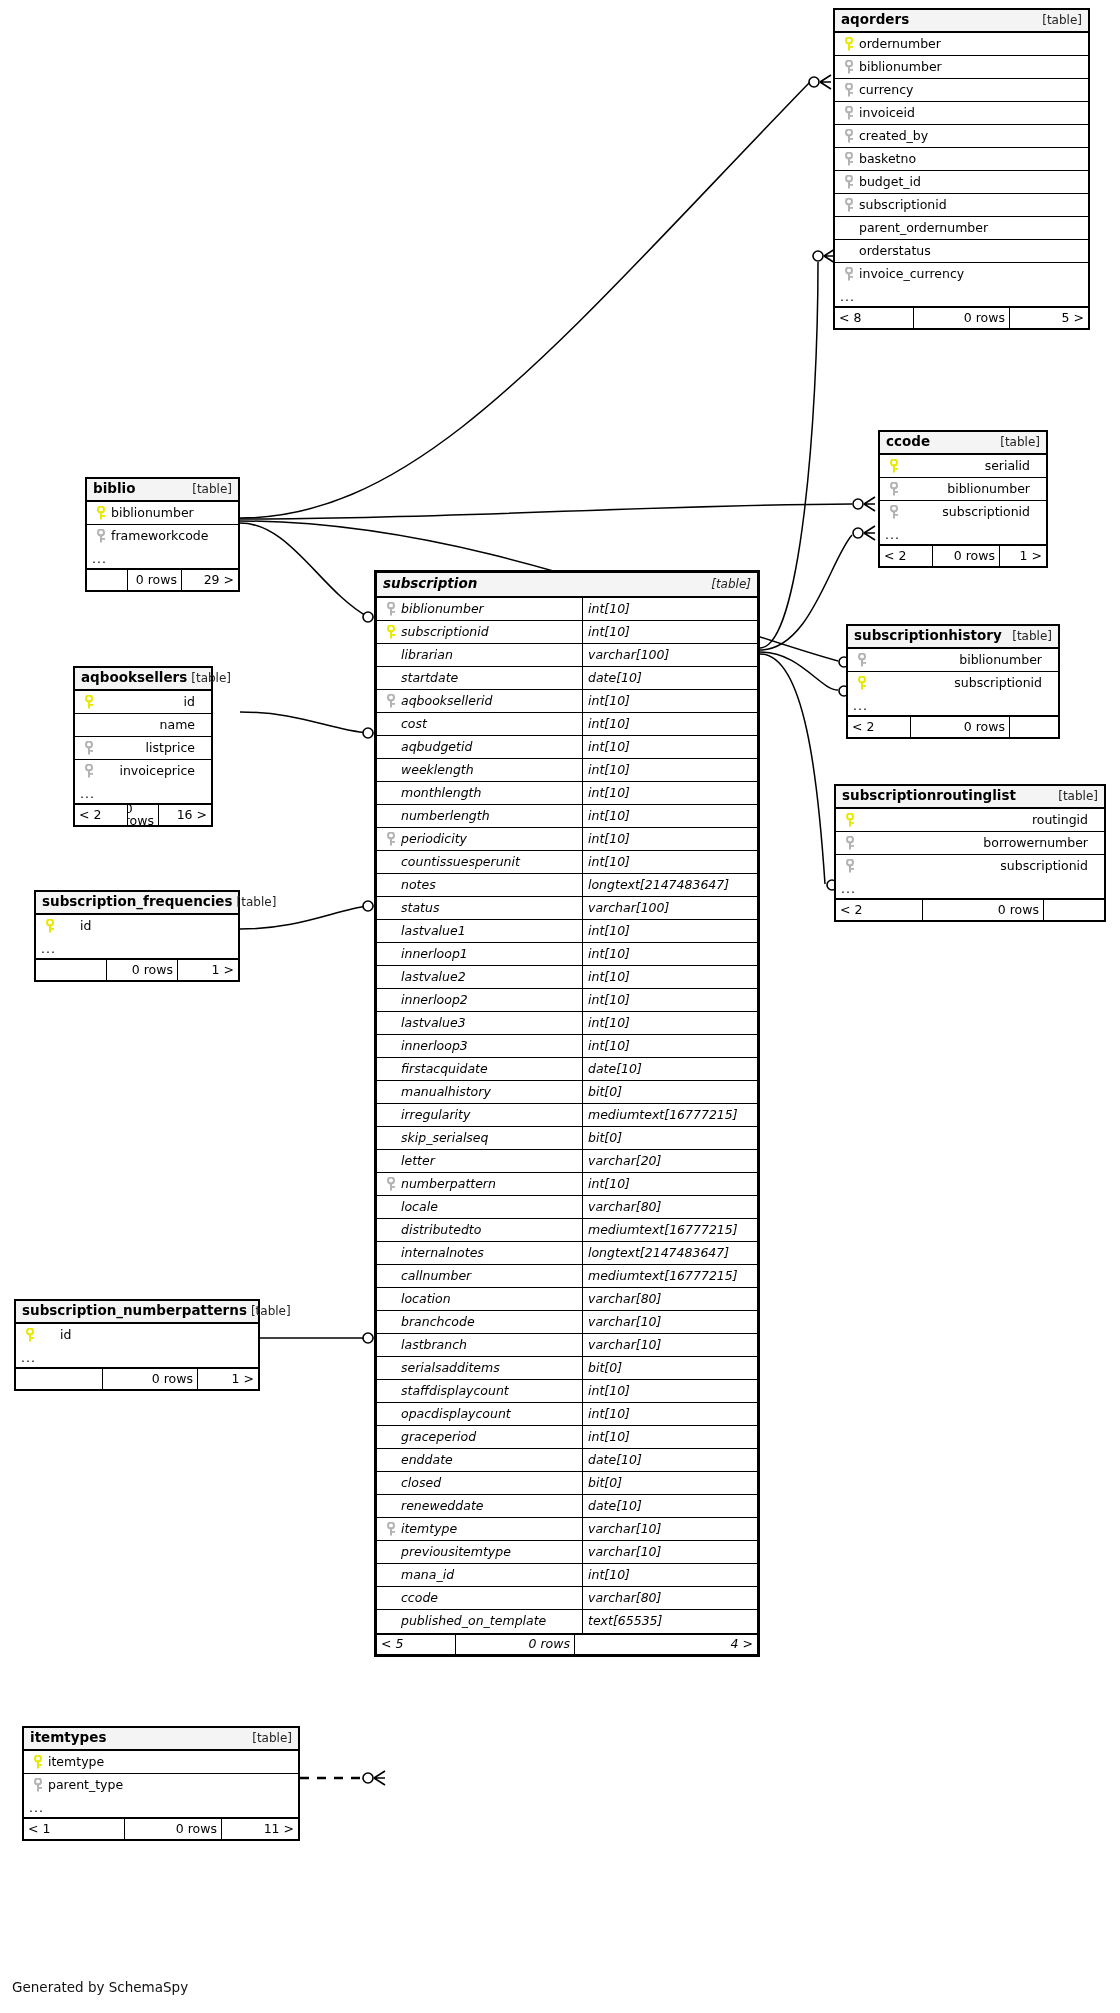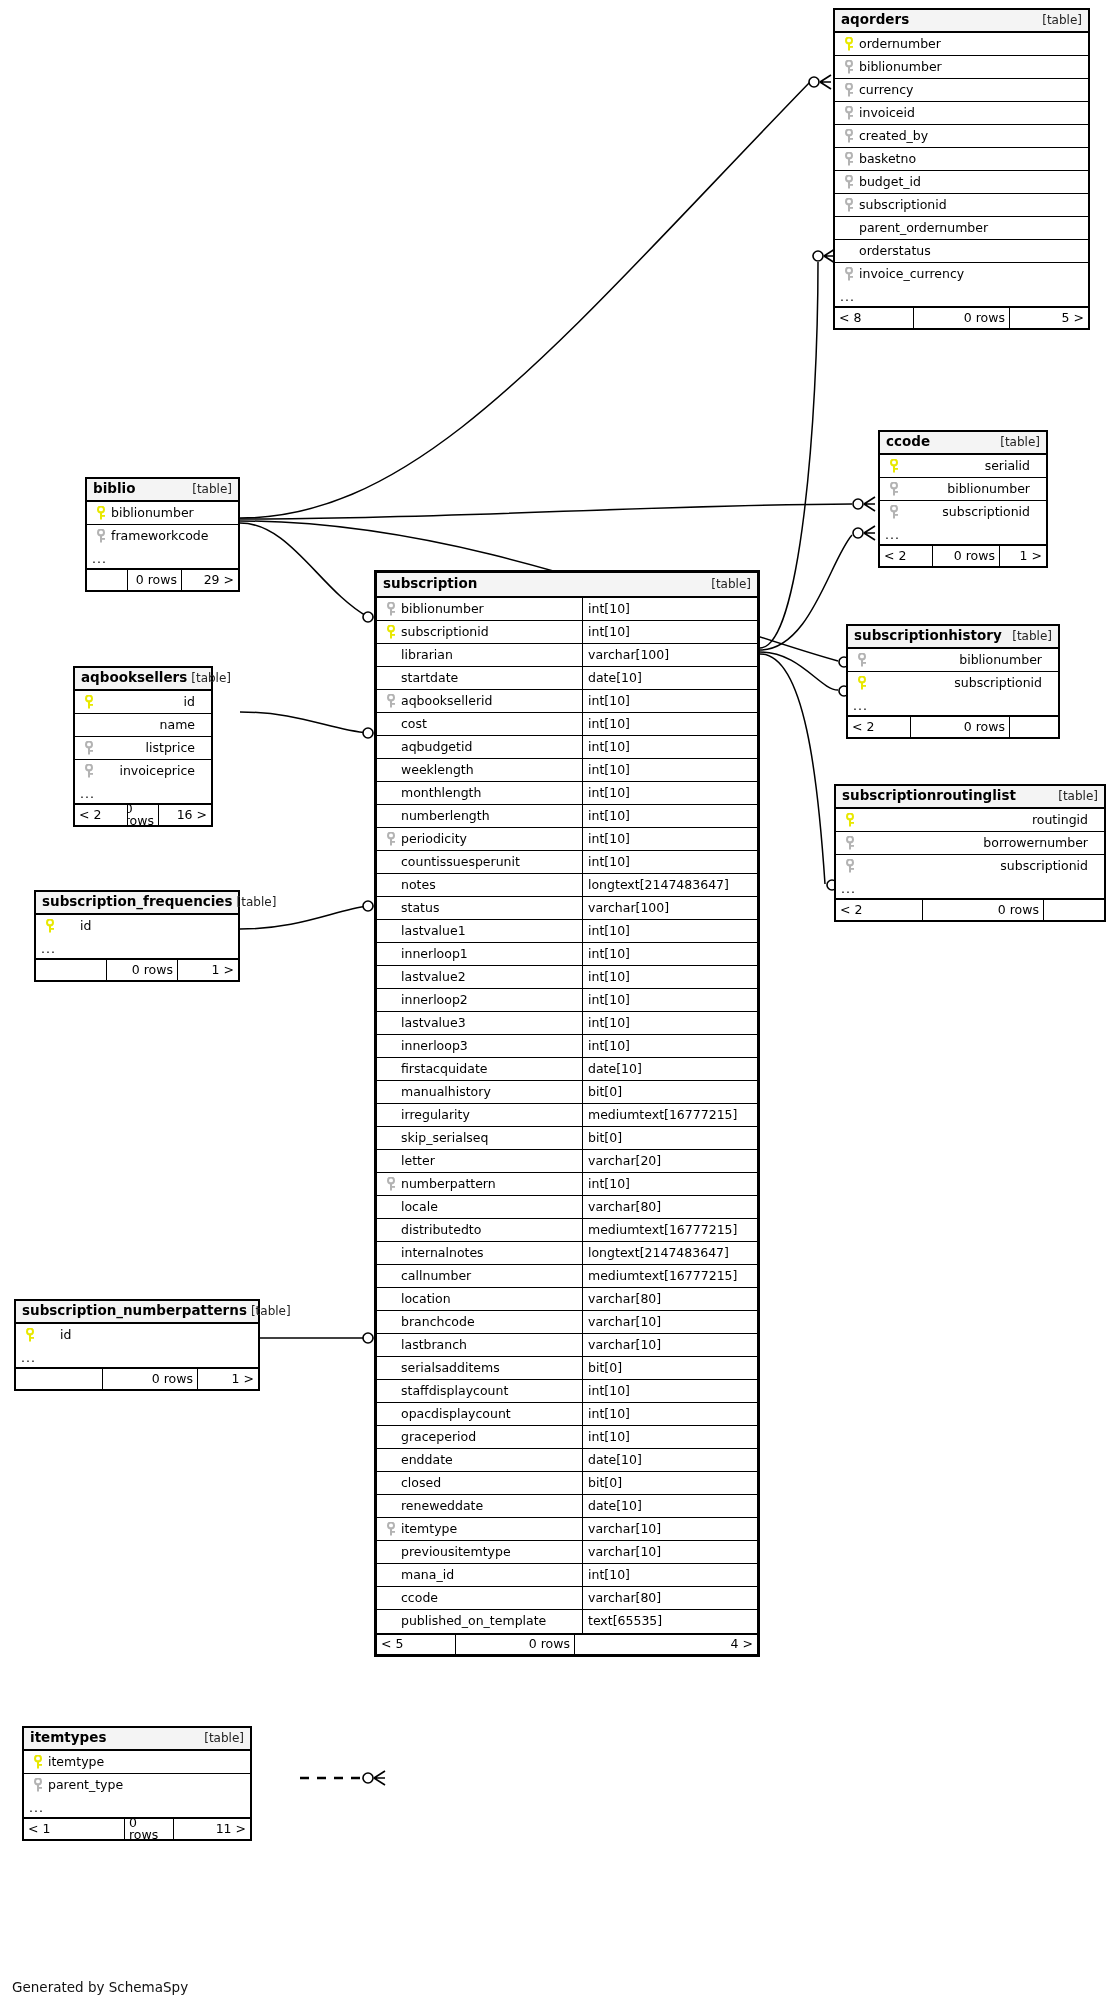--- a/index.html
+++ b/index.html
@@ -622,21 +622,21 @@
       </div>
     </div>
     <div class="tb-ellipsis">...</div>
     <div class="tb-footer">
       <div class="f-left" style="flex:0 0 86px;"></div>
       <div class="f-mid" style="flex:1 1 auto;">0 rows</div>
       <div class="f-right" style="flex:0 0 60px;">1 &gt;</div>
     </div>
   </div>
 
-  <div class="table-box" style="left:22px; top:1726px; width:230px;">
+  <div class="table-box" style="left:22px; top:1726px; width:278px;">
     <div class="tb-title">
       <span class="tname">itemtypes</span>
       <span class="tkind">[table]</span>
     </div>
     <div>
       <div class="tb-row">
         <span class="tb-col-name">
             <span class="keycell">
               <svg class="keyicon" width="10" height="15" viewBox="0 0 10 15">
                 <circle cx="5" cy="3.5" r="3" fill="none" stroke="#e8e800" stroke-width="2"></circle>
@@ -661,21 +661,21 @@
       </div>
     </div>
     <div class="tb-ellipsis">...</div>
     <div class="tb-footer">
       <div class="f-left" style="flex:0 0 100px;">&lt; 1</div>
       <div class="f-mid" style="flex:1 1 auto;">0 rows</div>
       <div class="f-right" style="flex:0 0 76px;">11 &gt;</div>
     </div>
   </div>
 
-  <div class="table-box" id="tbl-subscription" style="left:374px; top:570px; width:386px; border-width:3px;">
+  <div class="table-box" id="tbl-subscription" style="left:374px; top:570px; width:386px; border-width:3px;font-style:italic;">
     <div class="tb-title" style="height:25px;">
       <span class="tname">subscription</span>
       <span class="tkind">[table]</span>
     </div>
     <div id="subscription-rows">
         <div class="tb-row">
           <span class="tb-col-name">
             <span class="keycell">
               <svg class="keyicon" width="10" height="15" viewBox="0 0 10 15">
                 <circle cx="5" cy="3.5" r="3" fill="none" stroke="#b3b3b3" stroke-width="2"></circle>

